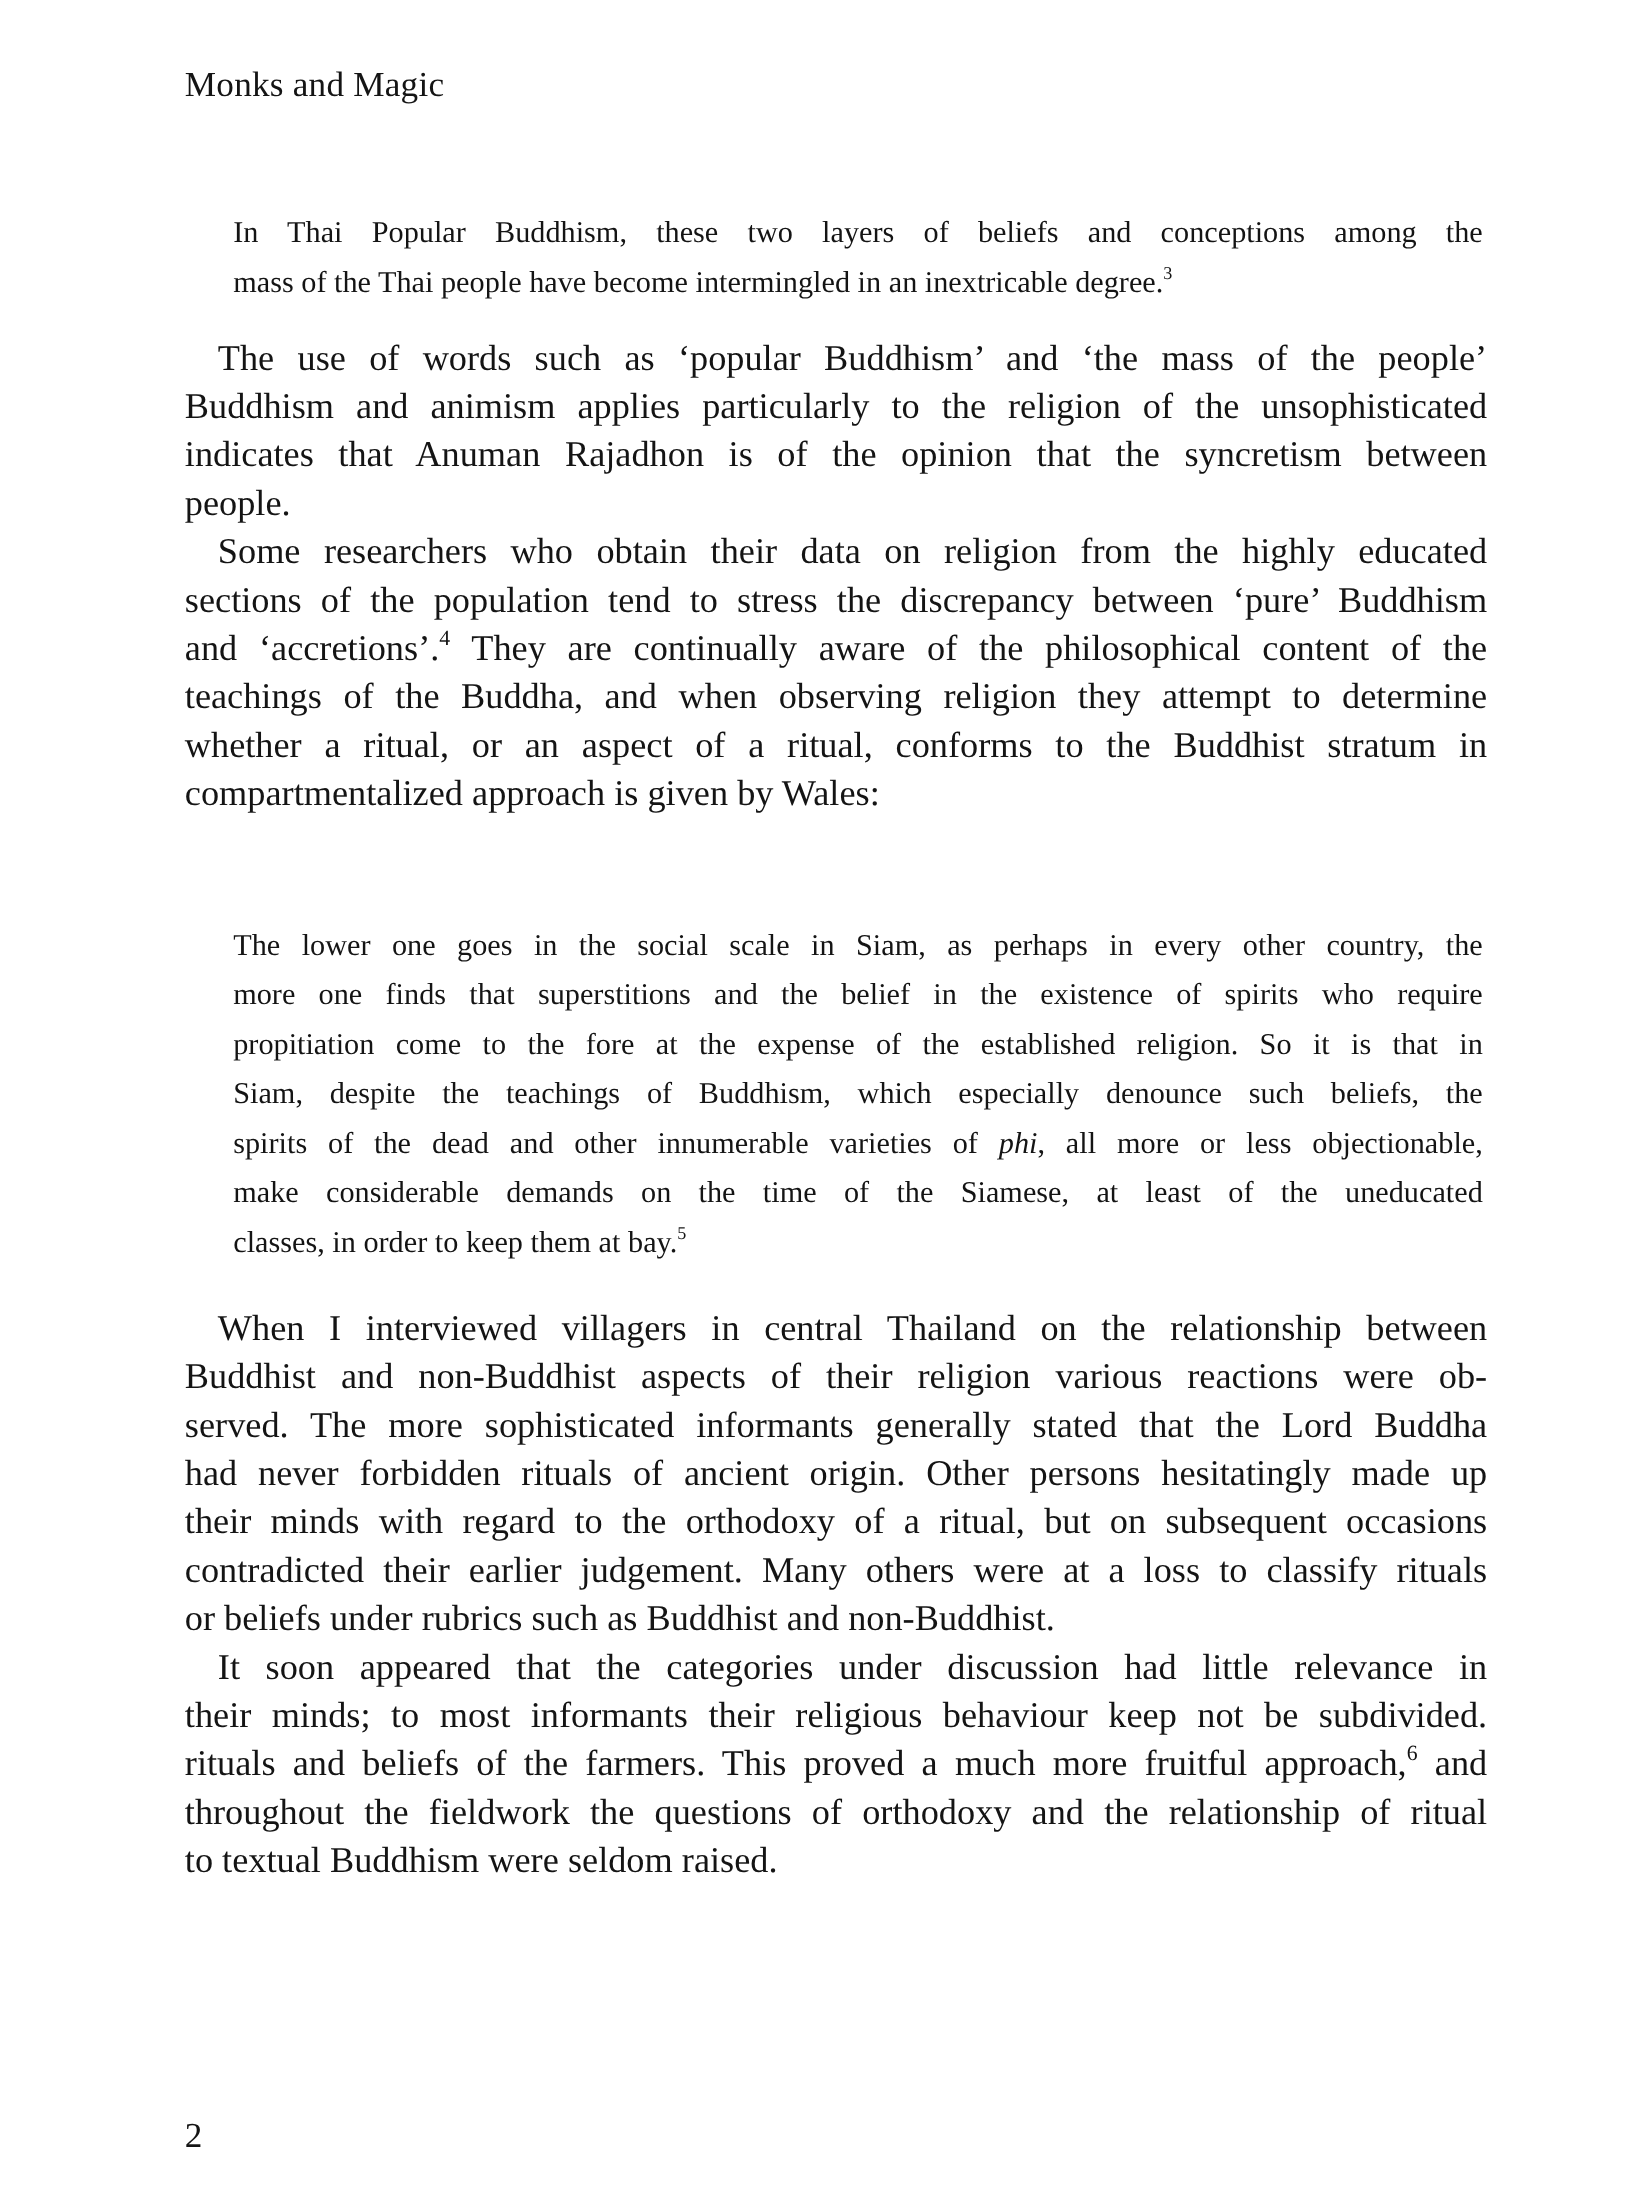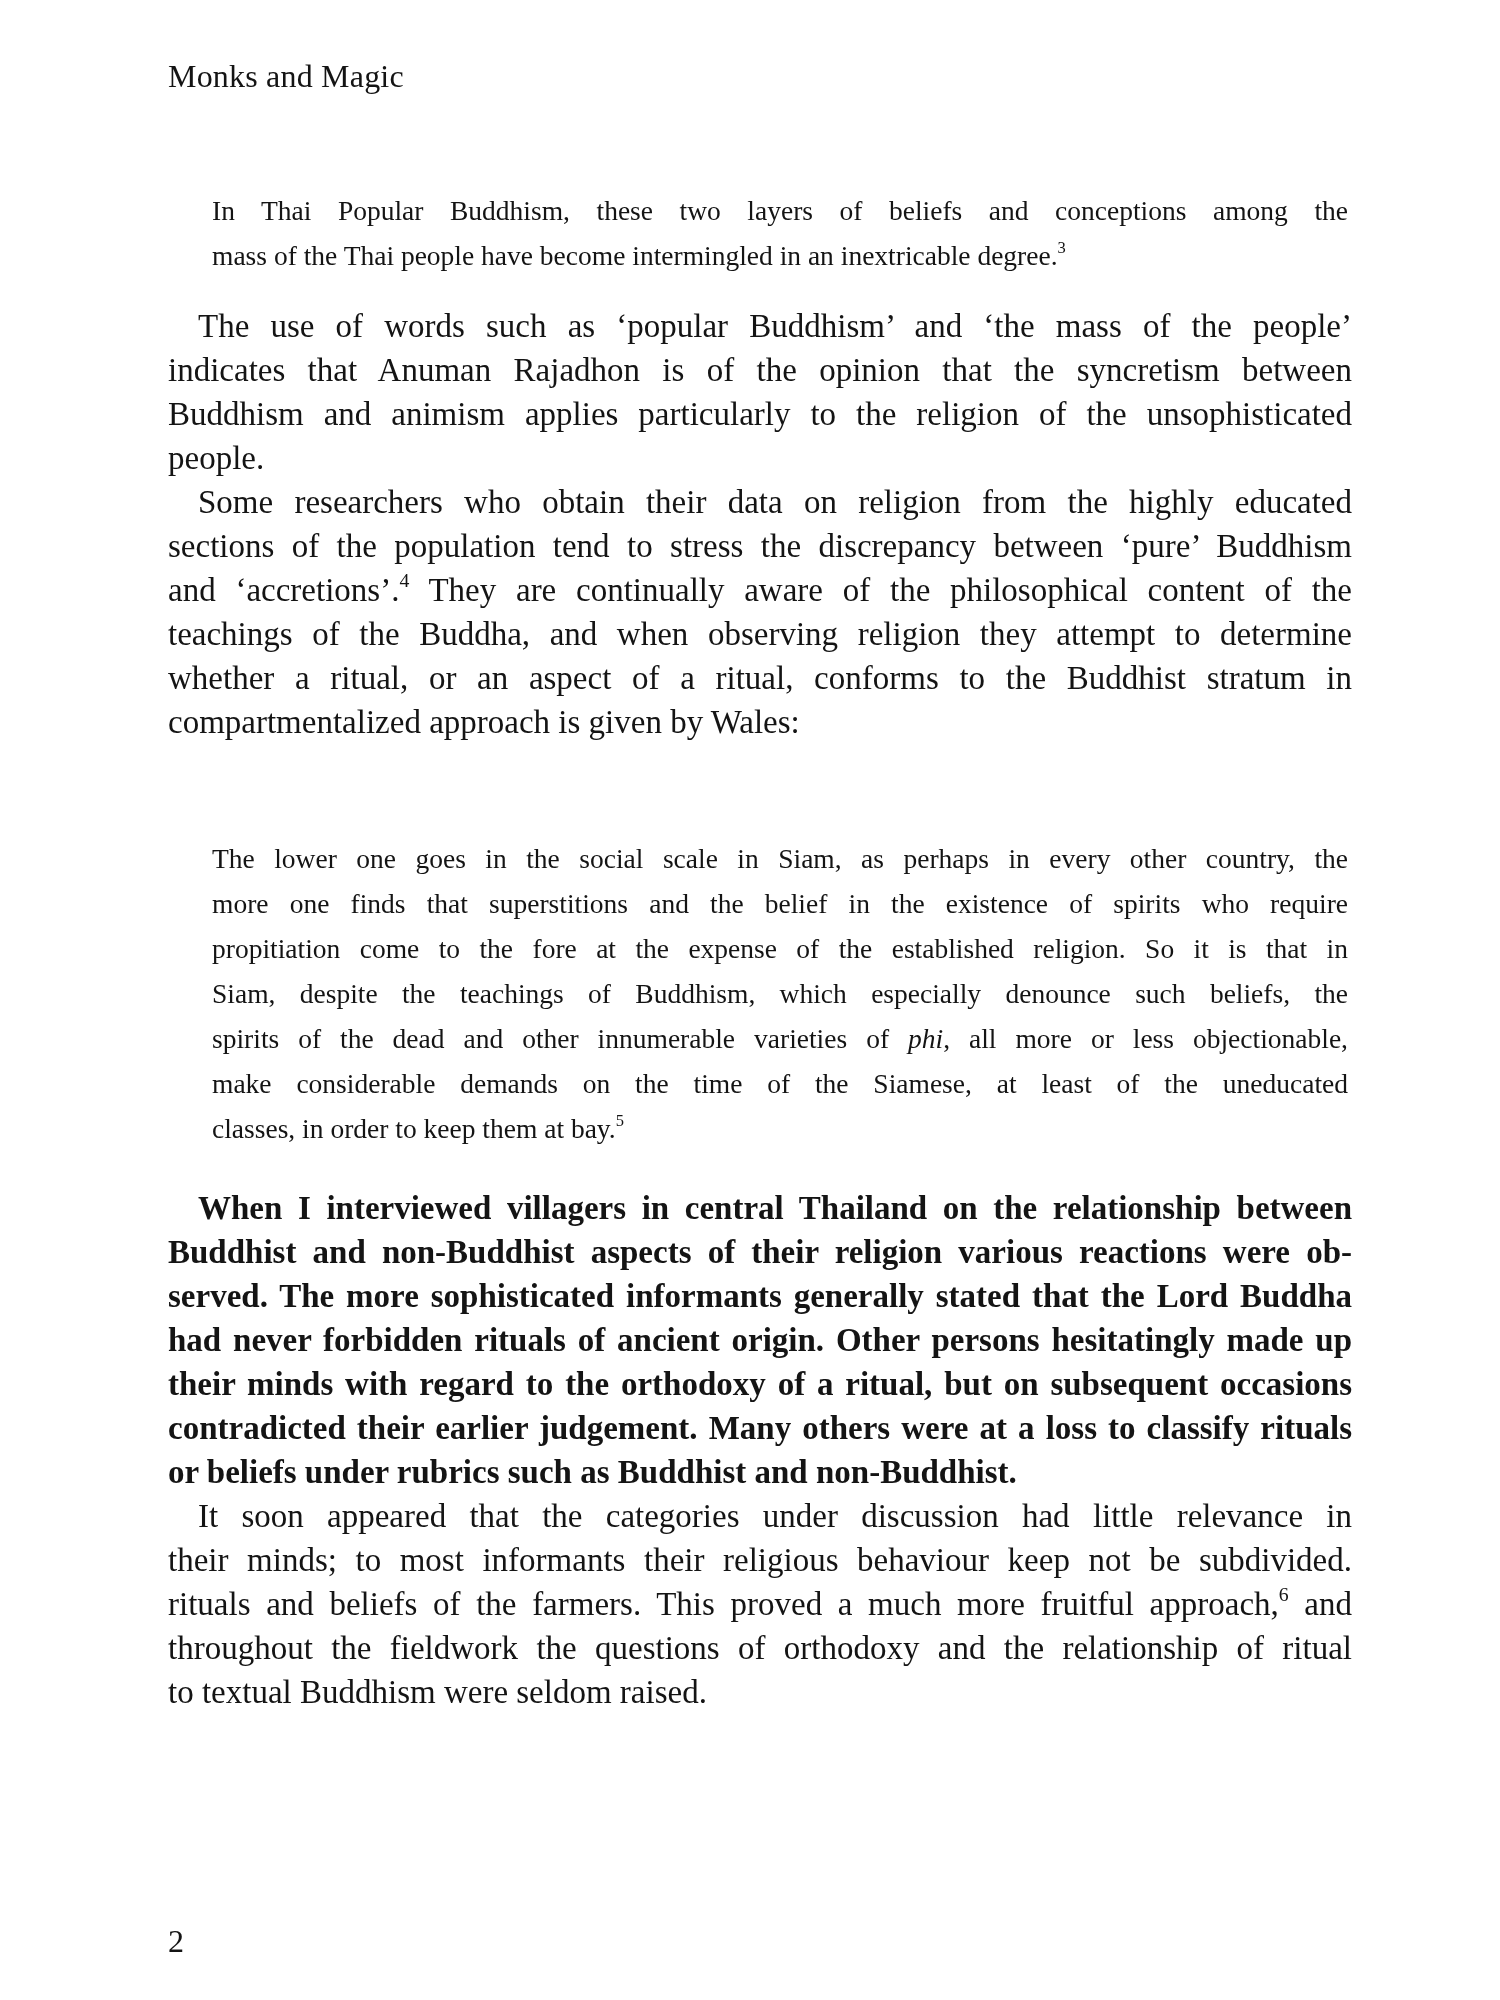--- a/index.html
+++ b/index.html
@@ -79,22 +79,22 @@
 
   <div class="running-head">Monks and Magic</div>
 
   <div class="quote" style="top:160px;margin-top:12px;">
     <span class="line">In Thai Popular Buddhism, these two layers of beliefs and conceptions among the</span>
     <span class="line last"><span>mass of the Thai people have become intermingled in an inextricable degree.</span><sup>3</sup></span>
   </div>
 
   <div class="block" style="top:288px;">
     <span class="line indent">The use of words such as ‘popular Buddhism’ and ‘the mass of the people’</span>
+    <span class="line">Buddhism and animism applies particularly to the religion of the unsophisticated</span>
     <span class="line">indicates that Anuman Rajadhon is of the opinion that the syncretism between</span>
-    <span class="line">Buddhism and animism applies particularly to the religion of the unsophisticated</span>
     <span class="line last">people.</span>
   </div>
 
   <div class="block" style="top:464px;">
     <span class="line indent">Some researchers who obtain their data on religion from the highly educated</span>
     <span class="line">sections of the population tend to stress the discrepancy between ‘pure’ Buddhism</span>
     <span class="line"><span>and ‘accretions’.</span><sup>4</sup><span> They are continually aware of the philosophical content of the</span></span>
     <span class="line">teachings of the Buddha, and when observing religion they attempt to determine</span>
     <span class="line">whether a ritual, or an aspect of a ritual, conforms to the Buddhist stratum in</span>
     <span class="line last">compartmentalized approach is given by Wales:</span>
@@ -103,21 +103,21 @@
   <div class="quote" style="top:820px;">
     <span class="line">The lower one goes in the social scale in Siam, as perhaps in every other country, the</span>
     <span class="line">more one finds that superstitions and the belief in the existence of spirits who require</span>
     <span class="line">propitiation come to the fore at the expense of the established religion. So it is that in</span>
     <span class="line">Siam, despite the teachings of Buddhism, which especially denounce such beliefs, the</span>
     <span class="line"><span>spirits of the dead and other innumerable varieties of </span><span class="it">phi</span><span>, all more or less objectionable,</span></span>
     <span class="line">make considerable demands on the time of the Siamese, at least of the uneducated</span>
     <span class="line last"><span>classes, in order to keep them at bay.</span><sup>5</sup></span>
   </div>
 
-  <div class="block" style="top:1170px;font-weight:bold;">
+  <div class="block" style="top:1170px;">
     <span class="line indent">When I interviewed villagers in central Thailand on the relationship between</span>
     <span class="line">Buddhist and non-Buddhist aspects of their religion various reactions were ob-</span>
     <span class="line">served. The more sophisticated informants generally stated that the Lord Buddha</span>
     <span class="line">had never forbidden rituals of ancient origin. Other persons hesitatingly made up</span>
     <span class="line">their minds with regard to the orthodoxy of a ritual, but on subsequent occasions</span>
     <span class="line">contradicted their earlier judgement. Many others were at a loss to classify rituals</span>
     <span class="line last">or beliefs under rubrics such as Buddhist and non-Buddhist.</span>
   </div>
 
   <div class="block" style="top:1478px;">

